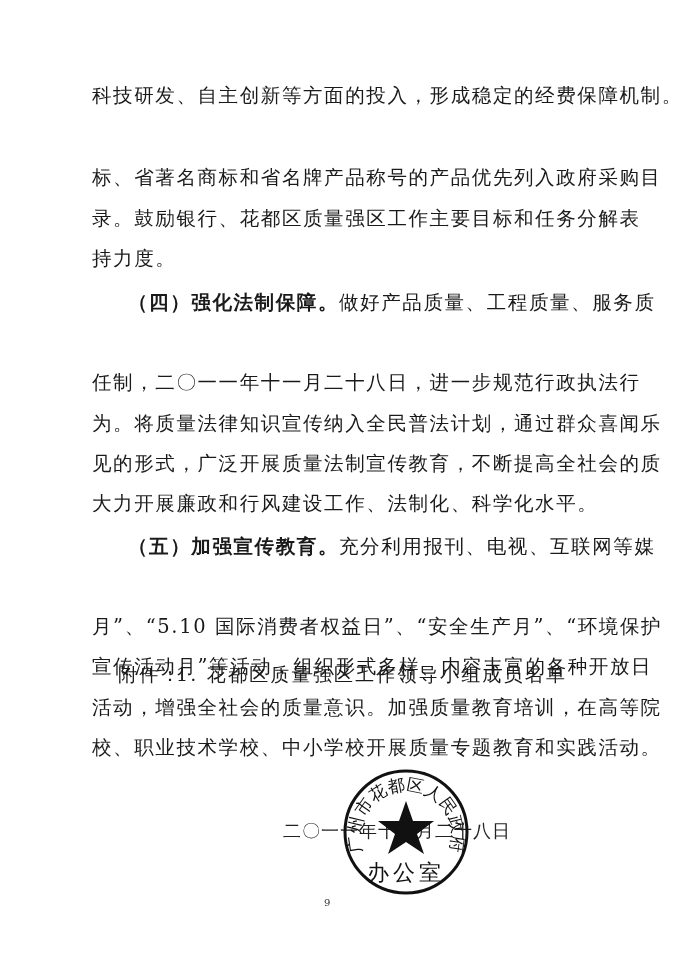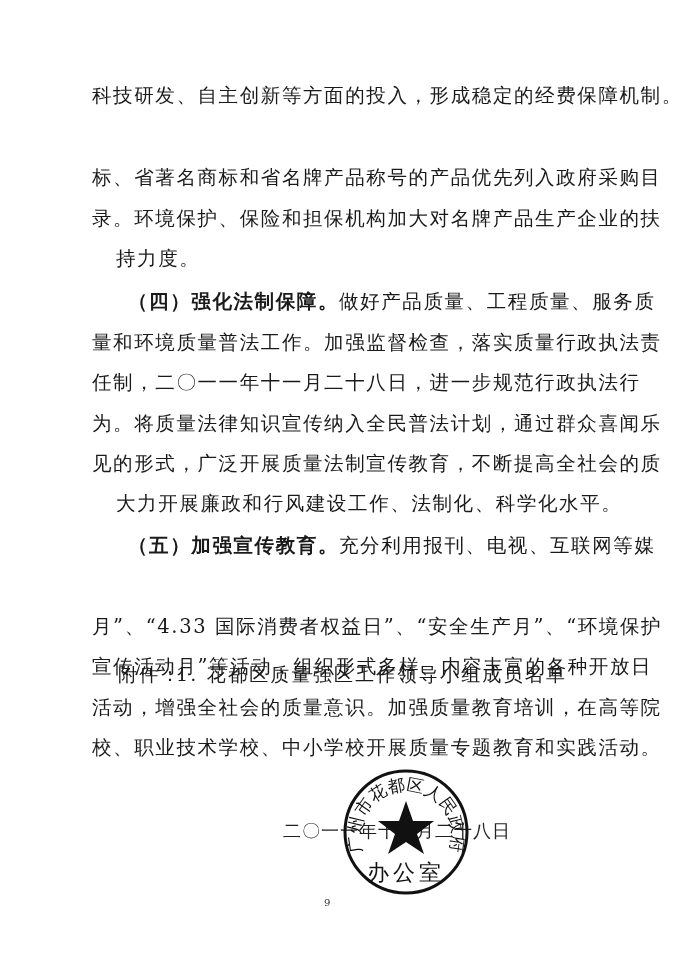--- a/index.html
+++ b/index.html
@@ -5,50 +5,49 @@
   html, body { margin: 0; padding: 0; }
   body {
     width: 680px; height: 955px; background: #ffffff; position: relative; overflow: hidden;
     font-family: "DejaVu Serif", "Liberation Serif", serif; color: #1a1a1a;
   }
   .page { position: absolute; left: 0; top: 0; width: 680px; height: 841px; }
   .line {
     position: absolute; left: 92px; width: 498px; font-size: 19.5px; line-height: 24px;
     white-space: nowrap; letter-spacing: 1.6px; text-align: justify; text-align-last: justify;
   }
-  .line.last { text-align-last: left; margin-left: 24px; }
-  .bold { font-weight: bold; font-family: Liberation Serif, serif; }
+  .line.last { text-align-last: left; }
+  .bold { font-weight: bold; font-family: Liberation Sans, sans-serif; }
   .attach { position: absolute; font-size: 19px; line-height: 24px; white-space: nowrap; letter-spacing: 2.2px; }
   .date { position: absolute; left: 283px; top: 819px; font-size: 18px; letter-spacing: 1px; white-space: nowrap; color: #222; }
   .seal { position: absolute; left: 342px; top: 768px; width: 128px; height: 128px; }
   .pagenum { position: absolute; left: 324px; top: 897px; font-size: 10px; color: #333; }
 </style>
 </head>
 <body>
 
 <div class="page">
 
   <div class="line" style="top:84px">科技研发、自主创新等方面的投入，形成稳定的经费保障机制。</div>
   <div class="line" style="top:166px">标、省著名商标和省名牌产品称号的产品优先列入政府采购目</div>
-  <div class="line" style="top:207px">录。环境保护、保险和担保机构加大对名牌产品生产企业的扶</div>
+  <div class="line" style="top:207px">录。鼓励银行、花都区质量强区工作主要目标和任务分解表</div>
   <div class="line last" style="top:247px">持力度。</div>
 
   <div class="line" style="top:290px; left:128px; width:462px;">
     <span class="bold">（四）强化法制保障。</span><span>做好产品质量、工程质量、服务质</span>
   </div>
-  <div class="line" style="top:331px">量和环境质量普法工作。加强监督检查，落实质量行政执法责</div>
   <div class="line" style="top:371px">任制，二〇一一年十一月二十八日，进一步规范行政执法行</div>
   <div class="line" style="top:412px">为。将质量法律知识宣传纳入全民普法计划，通过群众喜闻乐</div>
   <div class="line" style="top:452px">见的形式，广泛开展质量法制宣传教育，不断提高全社会的质</div>
   <div class="line last" style="top:492px">大力开展廉政和行风建设工作、法制化、科学化水平。</div>
 
   <div class="line" style="top:534px; left:128px; width:462px;">
     <span class="bold">（五）加强宣传教育。</span><span>充分利用报刊、电视、互联网等媒</span>
   </div>
-  <div class="line" style="top:615px">月”、“4.33 国际消费者权益日”、“安全生产月”、“环境保护</div>
+  <div class="line" style="top:615px">月”、“5.10 国际消费者权益日”、“安全生产月”、“环境保护</div>
   <div class="line" style="top:655px">宣传活动月”等活动，组织形式多样、内容丰富的各种开放日</div>
   <div class="line" style="top:696px">活动，增强全社会的质量意识。加强质量教育培训，在高等院</div>
   <div class="line" style="top:736px">校、职业技术学校、中小学校开展质量专题教育和实践活动。</div>
 
   <div class="attach" style="left:118px; top:662px;">附件：</div>
   <div class="attach" style="left:176px; top:662px;">1. 花都区质量强区工作领导小组成员名单</div>
 
   <div class="date">二〇一一年十一月二十八日</div>
 
   <svg class="seal" viewBox="0 0 128 128">

